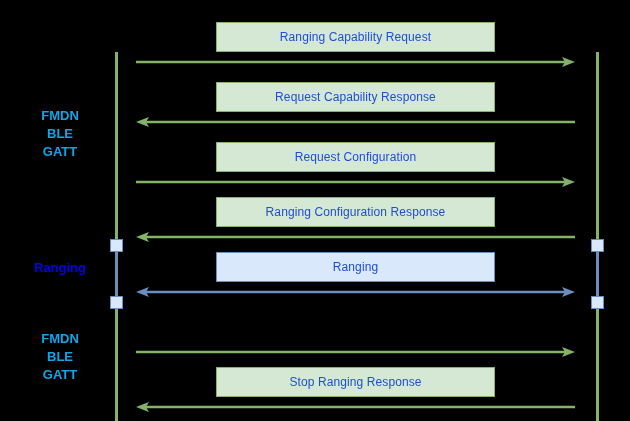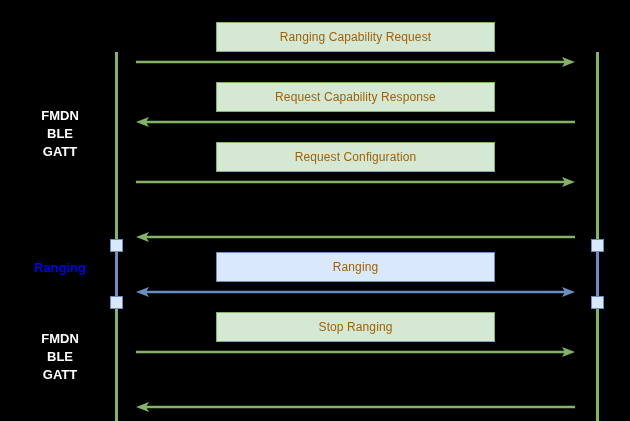--- a/index.html
+++ b/index.html
@@ -52,21 +52,21 @@
   .msg-box {
     position: absolute;
     left: 216px;
     width: 279px;
     height: 30px;
     box-sizing: border-box;
     display: flex;
     align-items: center;
     justify-content: center;
     font-size: 12px;
-    color: #a16207;
+    color: #1d4ed8;
     letter-spacing: 0.1px;
     white-space: nowrap;
   }
   .msg-box.green {
     background: #d5e8d4;
     border: 1px solid #82b366;
   }
   .msg-box.blue {
     background: #dae8fc;
     border: 1px solid #6c8ebf;
@@ -83,21 +83,21 @@
 
   
   .side-label {
     position: absolute;
     text-align: center;
     font-weight: bold;
     font-size: 13px;
     line-height: 18px;
     white-space: pre-line;
   }
-  .side-label.green { color: #ffffff; }
+  .side-label.green { color: #0ea5e9; }
   .side-label.blue  { color: #0000ee; }
 
   #label-protocol-top    { left: 20px; top: 107px; width: 80px; }
   #label-protocol-bottom { left: 20px; top: 330px; width: 80px; }
   #label-ranging         { left: 20px; top: 259px; width: 80px; }
 </style>
 </head>
 <body>
 
 <div id="canvas">
@@ -134,36 +134,37 @@
     <line x1="33" y1="7" x2="465" y2="7" stroke="#82b366" stroke-width="2.5"></line>
     <polygon points="26,7 39,2 36,7 39,12" fill="#82b366"></polygon>
   </svg>
 
   <div class="msg-box green" style="top:142px;">Request Configuration</div>
   <svg class="arrow-svg" style="top:175px;" viewBox="0 0 490 14">
     <line x1="26" y1="7" x2="458" y2="7" stroke="#82b366" stroke-width="2.5"></line>
     <polygon points="465,7 452,2 455,7 452,12" fill="#82b366"></polygon>
   </svg>
 
+  <div class="msg-box green" style="top:197px;">Ranging Configuration Response</div>
   <svg class="arrow-svg" style="top:230px;" viewBox="0 0 490 14">
     <line x1="33" y1="7" x2="465" y2="7" stroke="#82b366" stroke-width="2.5"></line>
     <polygon points="26,7 39,2 36,7 39,12" fill="#82b366"></polygon>
   </svg>
 
   <div class="msg-box blue" style="top:252px;">Ranging</div>
   <svg class="arrow-svg" style="top:285px;" viewBox="0 0 490 14">
     <line x1="33" y1="7" x2="458" y2="7" stroke="#6c8ebf" stroke-width="2.5"></line>
     <polygon points="26,7 39,2 36,7 39,12" fill="#6c8ebf"></polygon>
     <polygon points="465,7 452,2 455,7 452,12" fill="#6c8ebf"></polygon>
   </svg>
 
-  <div class="msg-box green" style="top:312px;">Stop Ranging</div>
   <svg class="arrow-svg" style="top:345px;" viewBox="0 0 490 14">
     <line x1="26" y1="7" x2="458" y2="7" stroke="#82b366" stroke-width="2.5"></line>
     <polygon points="465,7 452,2 455,7 452,12" fill="#82b366"></polygon>
   </svg>
 
+  <div class="msg-box green" style="top:367px;">Stop Ranging Response</div>
   <svg class="arrow-svg" style="top:400px;" viewBox="0 0 490 14">
     <line x1="33" y1="7" x2="465" y2="7" stroke="#82b366" stroke-width="2.5"></line>
     <polygon points="26,7 39,2 36,7 39,12" fill="#82b366"></polygon>
   </svg>
 
 </div>
 
 </body></html>

